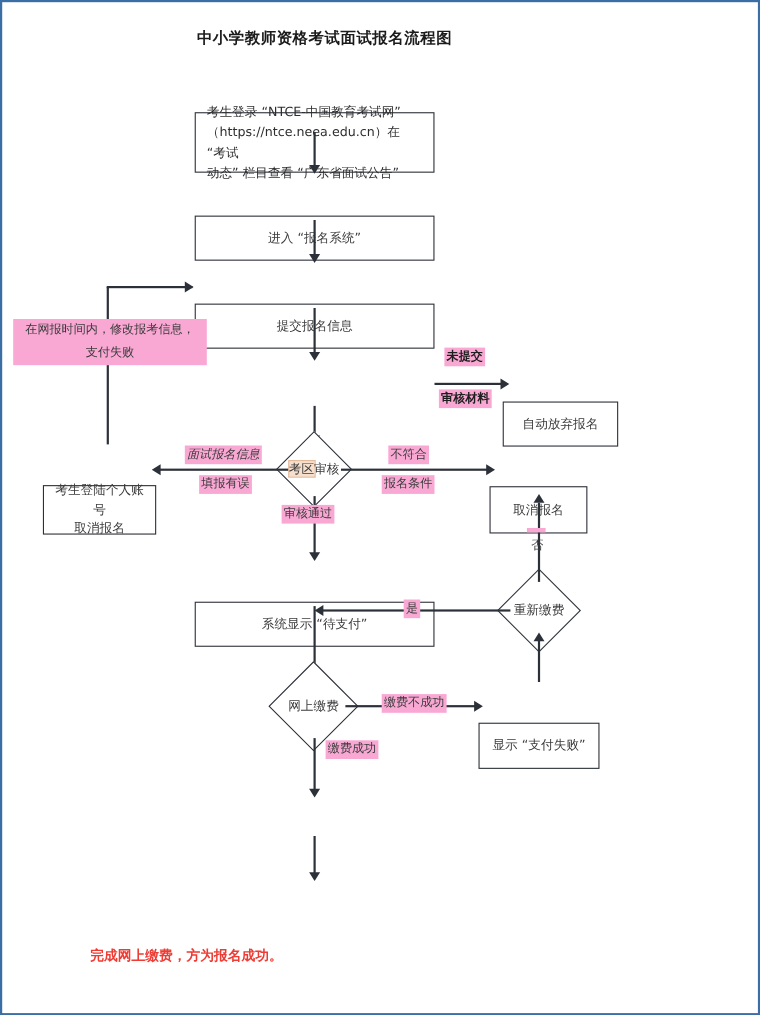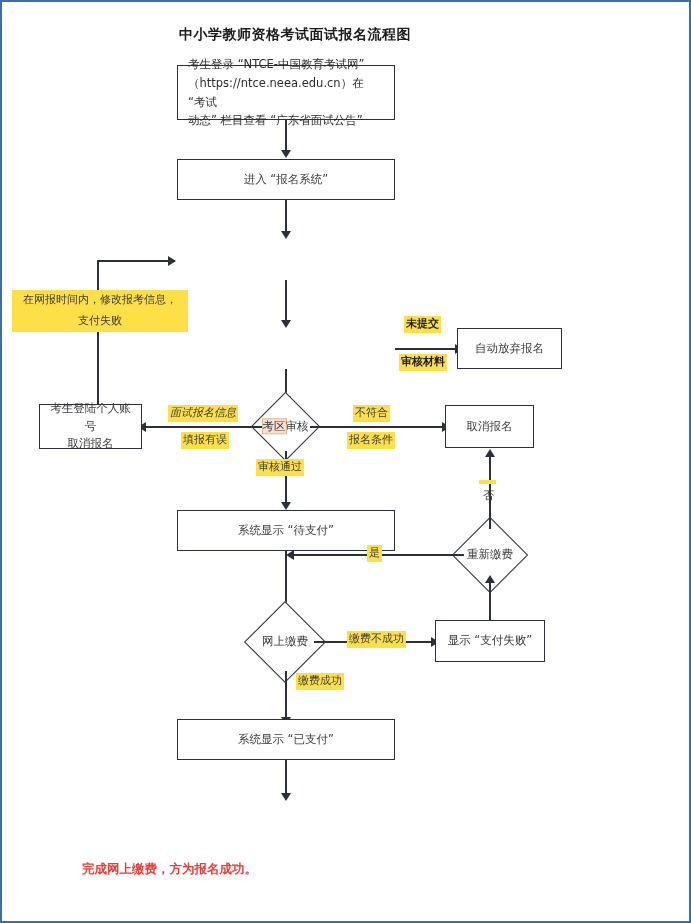--- a/index.html
+++ b/index.html
@@ -33,20 +33,21 @@
     border:1.6px solid #2c3038;
     background:#ffffff;
     display:flex;
     align-items:center;
     justify-content:center;
     text-align:center;
     color:#3b3b3b;
     font-size:11.5px;
     line-height:1.55;
     padding:2px 6px;
+    margin-top:37px;
   }
   .node.multiline{
     justify-content:flex-start;
     text-align:left;
     padding:6px 10px;
     font-size:11.5px;
     line-height:1.62;
     color:#2e2e2e;
   }
   .node.multiline .inner{width:100%;}
@@ -86,21 +87,21 @@
   .ar-u{border-left:5px solid transparent;border-right:5px solid transparent;border-bottom:8px solid #2c3038;}
   .ar-r{border-top:5px solid transparent;border-bottom:5px solid transparent;border-left:8px solid #2c3038;}
   .ar-l{border-top:5px solid transparent;border-bottom:5px solid transparent;border-right:8px solid #2c3038;}
   
   .elabel{
     position:absolute;
     font-size:11px;
     color:#3b3b3b;
     white-space:nowrap;
     line-height:1.5;
-    background:#fde047;
+    background:#f9a8d4;
     padding:0 2px;
   }
   .elabel.bold{font-weight:bold;color:#1f1f1f;}
   .elabel.vert{
     writing-mode:vertical-rl;
     text-orientation:upright;
     white-space:nowrap;
     padding:2px 0;
   }
   .elabel.two{line-height:1.9;text-align:center;}
@@ -132,20 +133,21 @@
   </div>
 
   <div class="ln lnv" style="left:283px;top:118px;height:31px;"></div>
   <div class="ar ar-d" style="left:279px;top:148px;"></div>
 
   <div class="node" style="left:175px;top:157px;width:218px;height:41px;">进入 “报名系统”</div>
 
   <div class="ln lnv" style="left:283px;top:198px;height:32px;"></div>
   <div class="ar ar-d" style="left:279px;top:229px;"></div>
 
+  <div class="node" style="left:175px;top:237px;width:218px;height:41px;">提交报名信息</div>
 
   <div class="ln lnv" style="left:283px;top:278px;height:41px;"></div>
   <div class="ar ar-d" style="left:279px;top:318px;"></div>
 
 
   <div class="ln lnh" style="left:393px;top:346px;width:61px;"></div>
   <div class="ar ar-r" style="left:453px;top:342px;"></div>
   <div class="elabel bold" style="left:402px;top:314px;">未提交</div>
   <div class="elabel bold" style="left:397px;top:352px;">审核材料</div>
 
@@ -219,21 +221,20 @@
 
   <div class="node" style="left:433px;top:618px;width:110px;height:42px;">显示 “支付失败”</div>
 
   <div class="ln lnv" style="left:487px;top:580px;height:38px;"></div>
   <div class="ar ar-u" style="left:483px;top:573px;"></div>
 
   <div class="ln lnv" style="left:283px;top:669px;height:47px;"></div>
   <div class="ar ar-d" style="left:279px;top:715px;"></div>
   <div class="elabel" style="left:254px;top:671px;margin-left:40px;">缴费成功</div>
 
-  <div class="node" style="left:175px;top:717px;width:218px;height:41px;">系统显示 “已支付”</div>
 
   <div class="ln lnv" style="left:283px;top:758px;height:34px;"></div>
   <div class="ar ar-d" style="left:279px;top:791px;"></div>
 
 
   <div id="note">
     <span class="l2">完成网上缴费，方为报名成功。</span>
   </div>
 
 </div>

